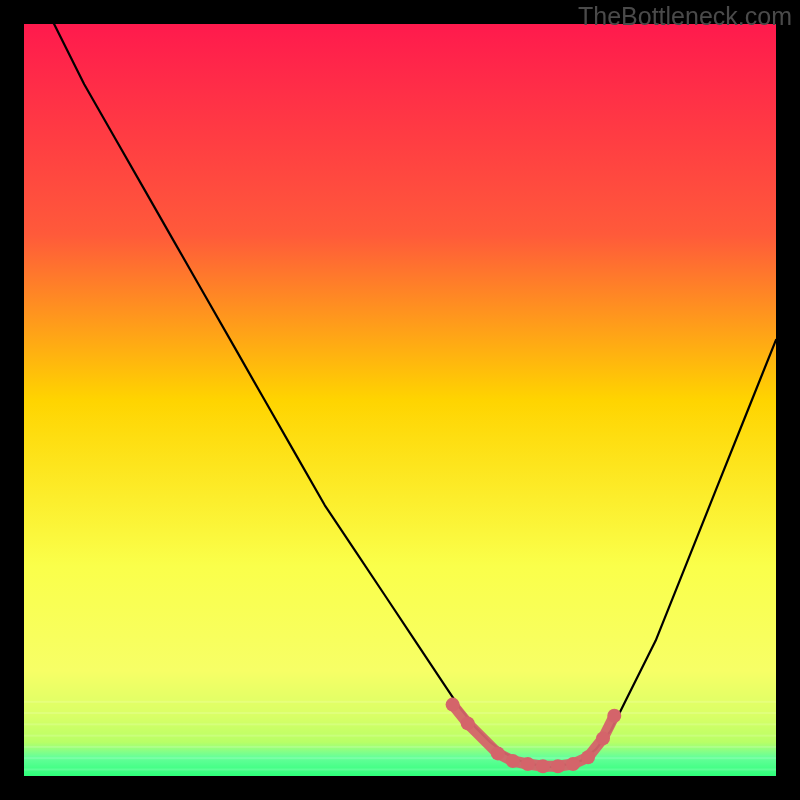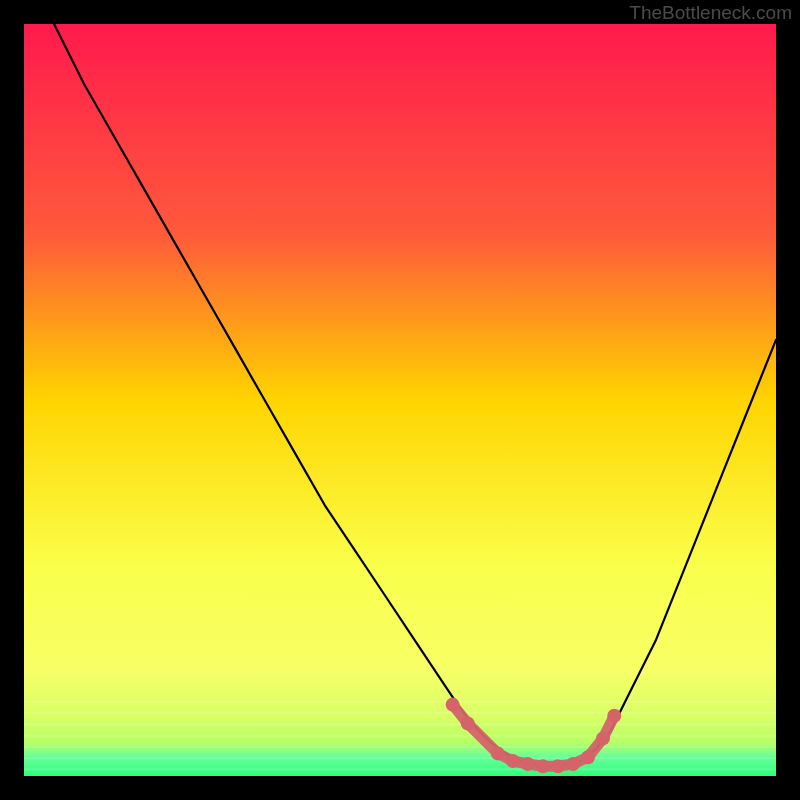--- a/index.html
+++ b/index.html
@@ -8,21 +8,21 @@
     position: relative;
     width: 800px;
     height: 800px;
     background: #000;
   }
   .watermark {
     position: absolute;
     top: 2px;
     right: 8px;
     font-family: Arial, sans-serif;
-    font-size: 19px;
+    font-size: 25px;
     color: #4a4a4a;
     font-weight: 500;
     z-index: 10;
   }
   .plot {
     position: absolute;
     left: 24px;
     top: 24px;
     width: 752px;
     height: 752px;

